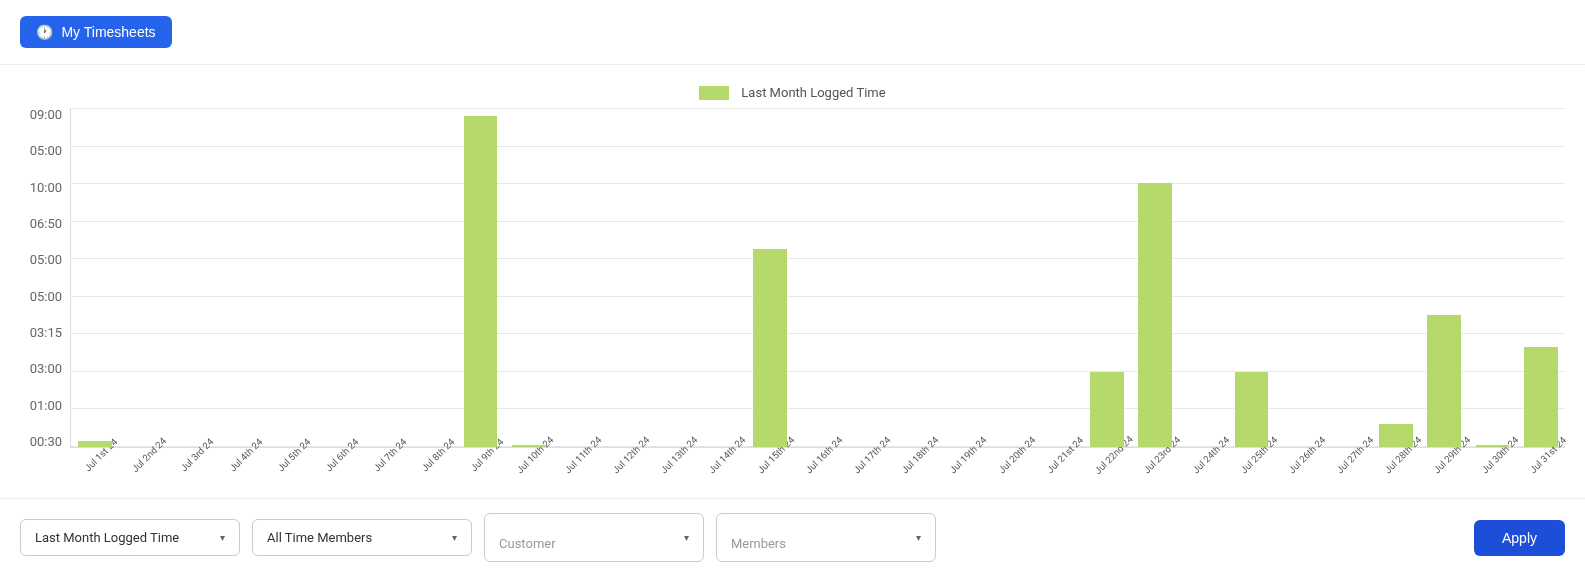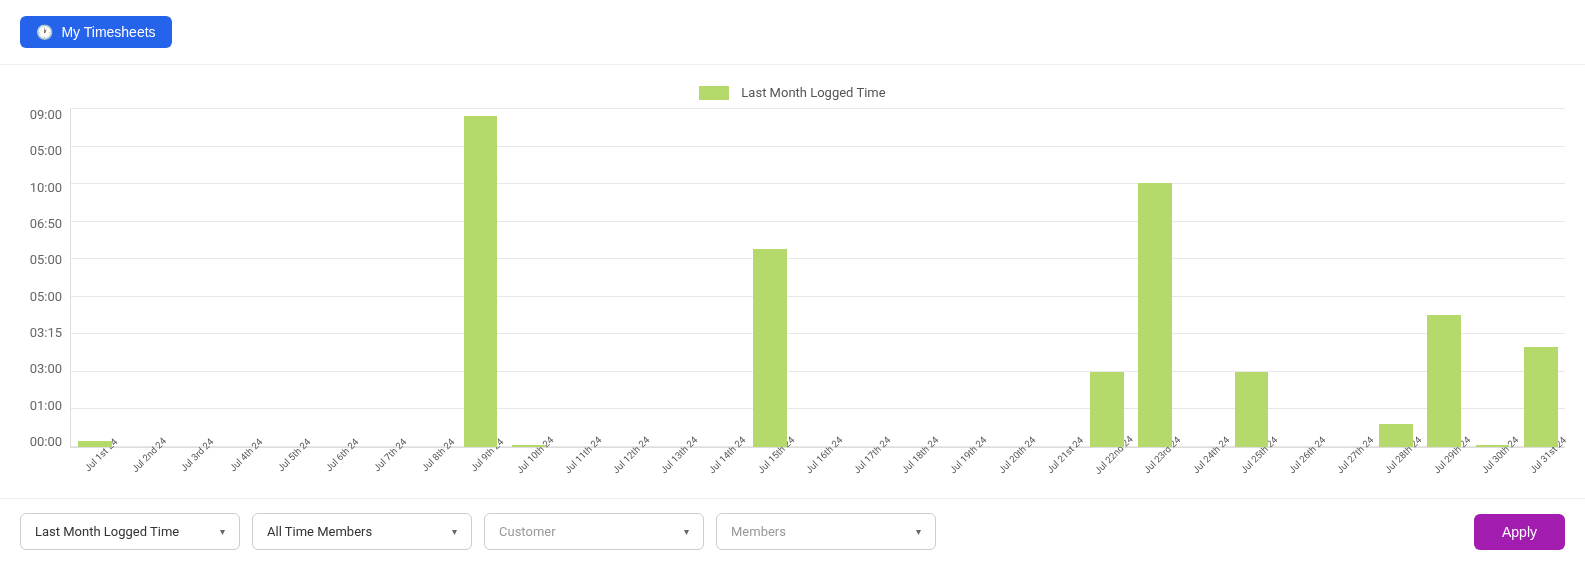--- a/index.html
+++ b/index.html
@@ -170,29 +170,30 @@
       min-width: 220px;
     }
 
     .filter-label {
       font-size: 13px;
       color: #333;
     }
 
     .filter-label-placeholder {
       color: #999;
+      margin-top: 12px;
     }
 
     .chevron-icon {
       font-size: 10px;
       color: #666;
     }
 
     .apply-btn {
-      background: #a21caf;
+      background: #1d4ed8;
       color: #fff;
       border: none;
       border-radius: 6px;
       padding: 10px 28px;
       font-size: 14px;
       cursor: pointer;
       margin-left: auto;
     }
 
     .clock-icon {
@@ -218,21 +219,21 @@
     <div class="y-axis" id="y-axis">
         <div class="y-label">09:00</div>
         <div class="y-label">05:00</div>
         <div class="y-label">10:00</div>
         <div class="y-label">06:50</div>
         <div class="y-label">05:00</div>
         <div class="y-label">05:00</div>
         <div class="y-label">03:15</div>
         <div class="y-label">03:00</div>
         <div class="y-label">01:00</div>
-        <div class="y-label">00:00</div>
+        <div class="y-label">00:30</div>
       </div>
     <div class="chart-inner">
       <div class="bars-area">
         <div class="grid-lines" id="grid-lines">
             <div class="grid-line"></div>
             <div class="grid-line"></div>
             <div class="grid-line"></div>
             <div class="grid-line"></div>
             <div class="grid-line"></div>
             <div class="grid-line"></div>

